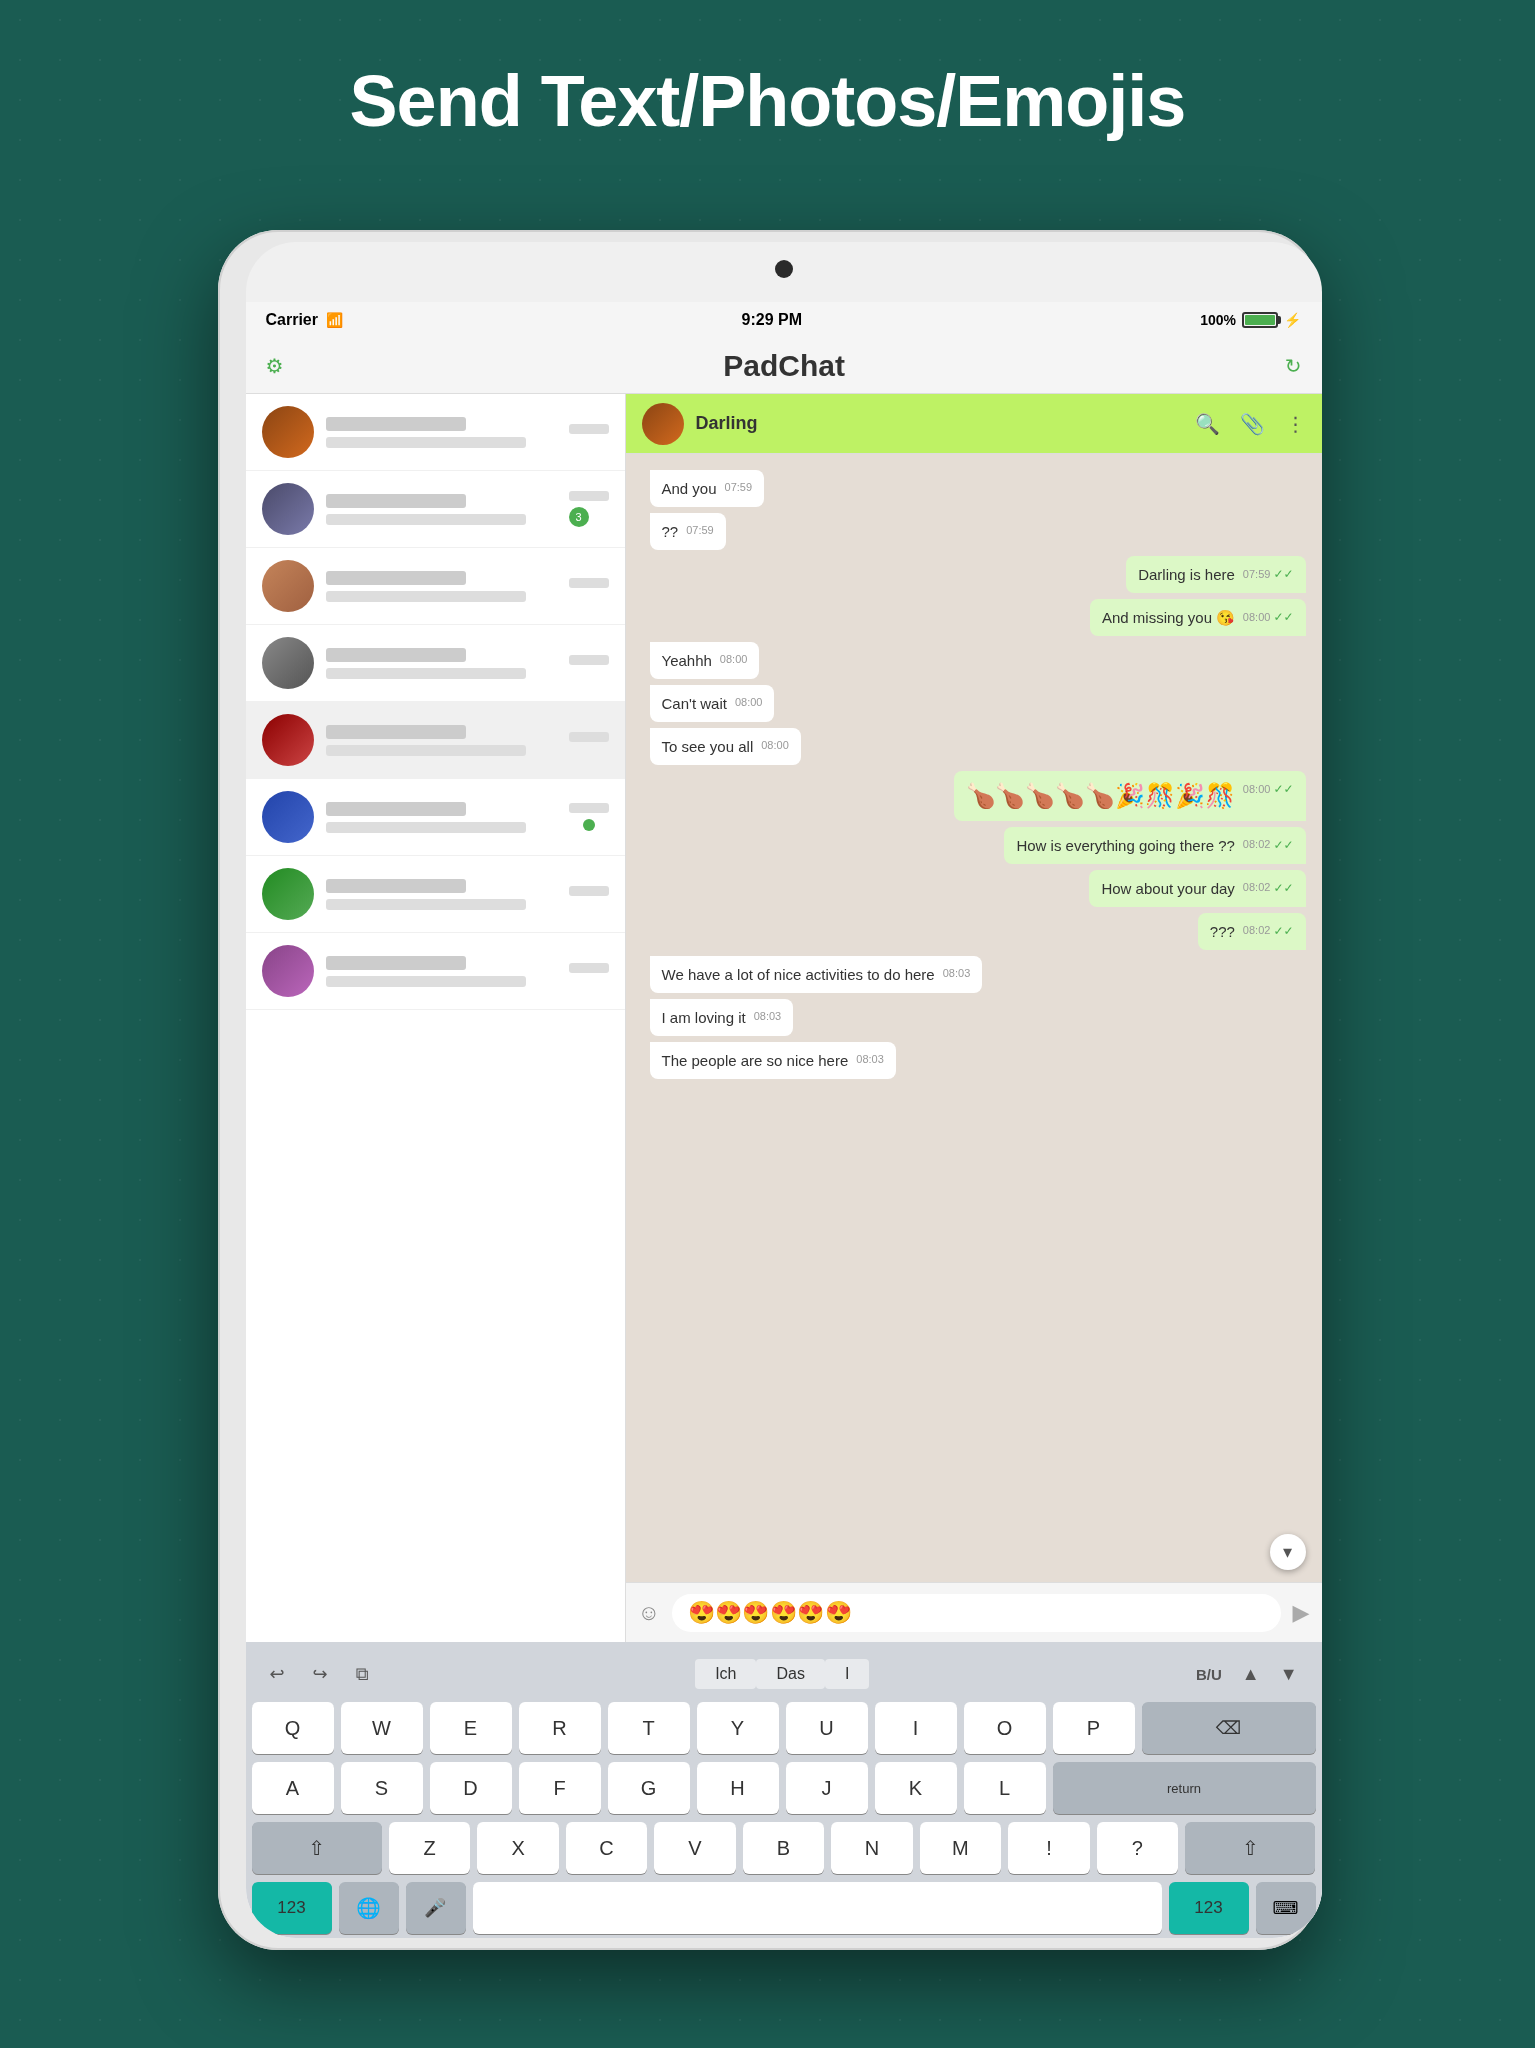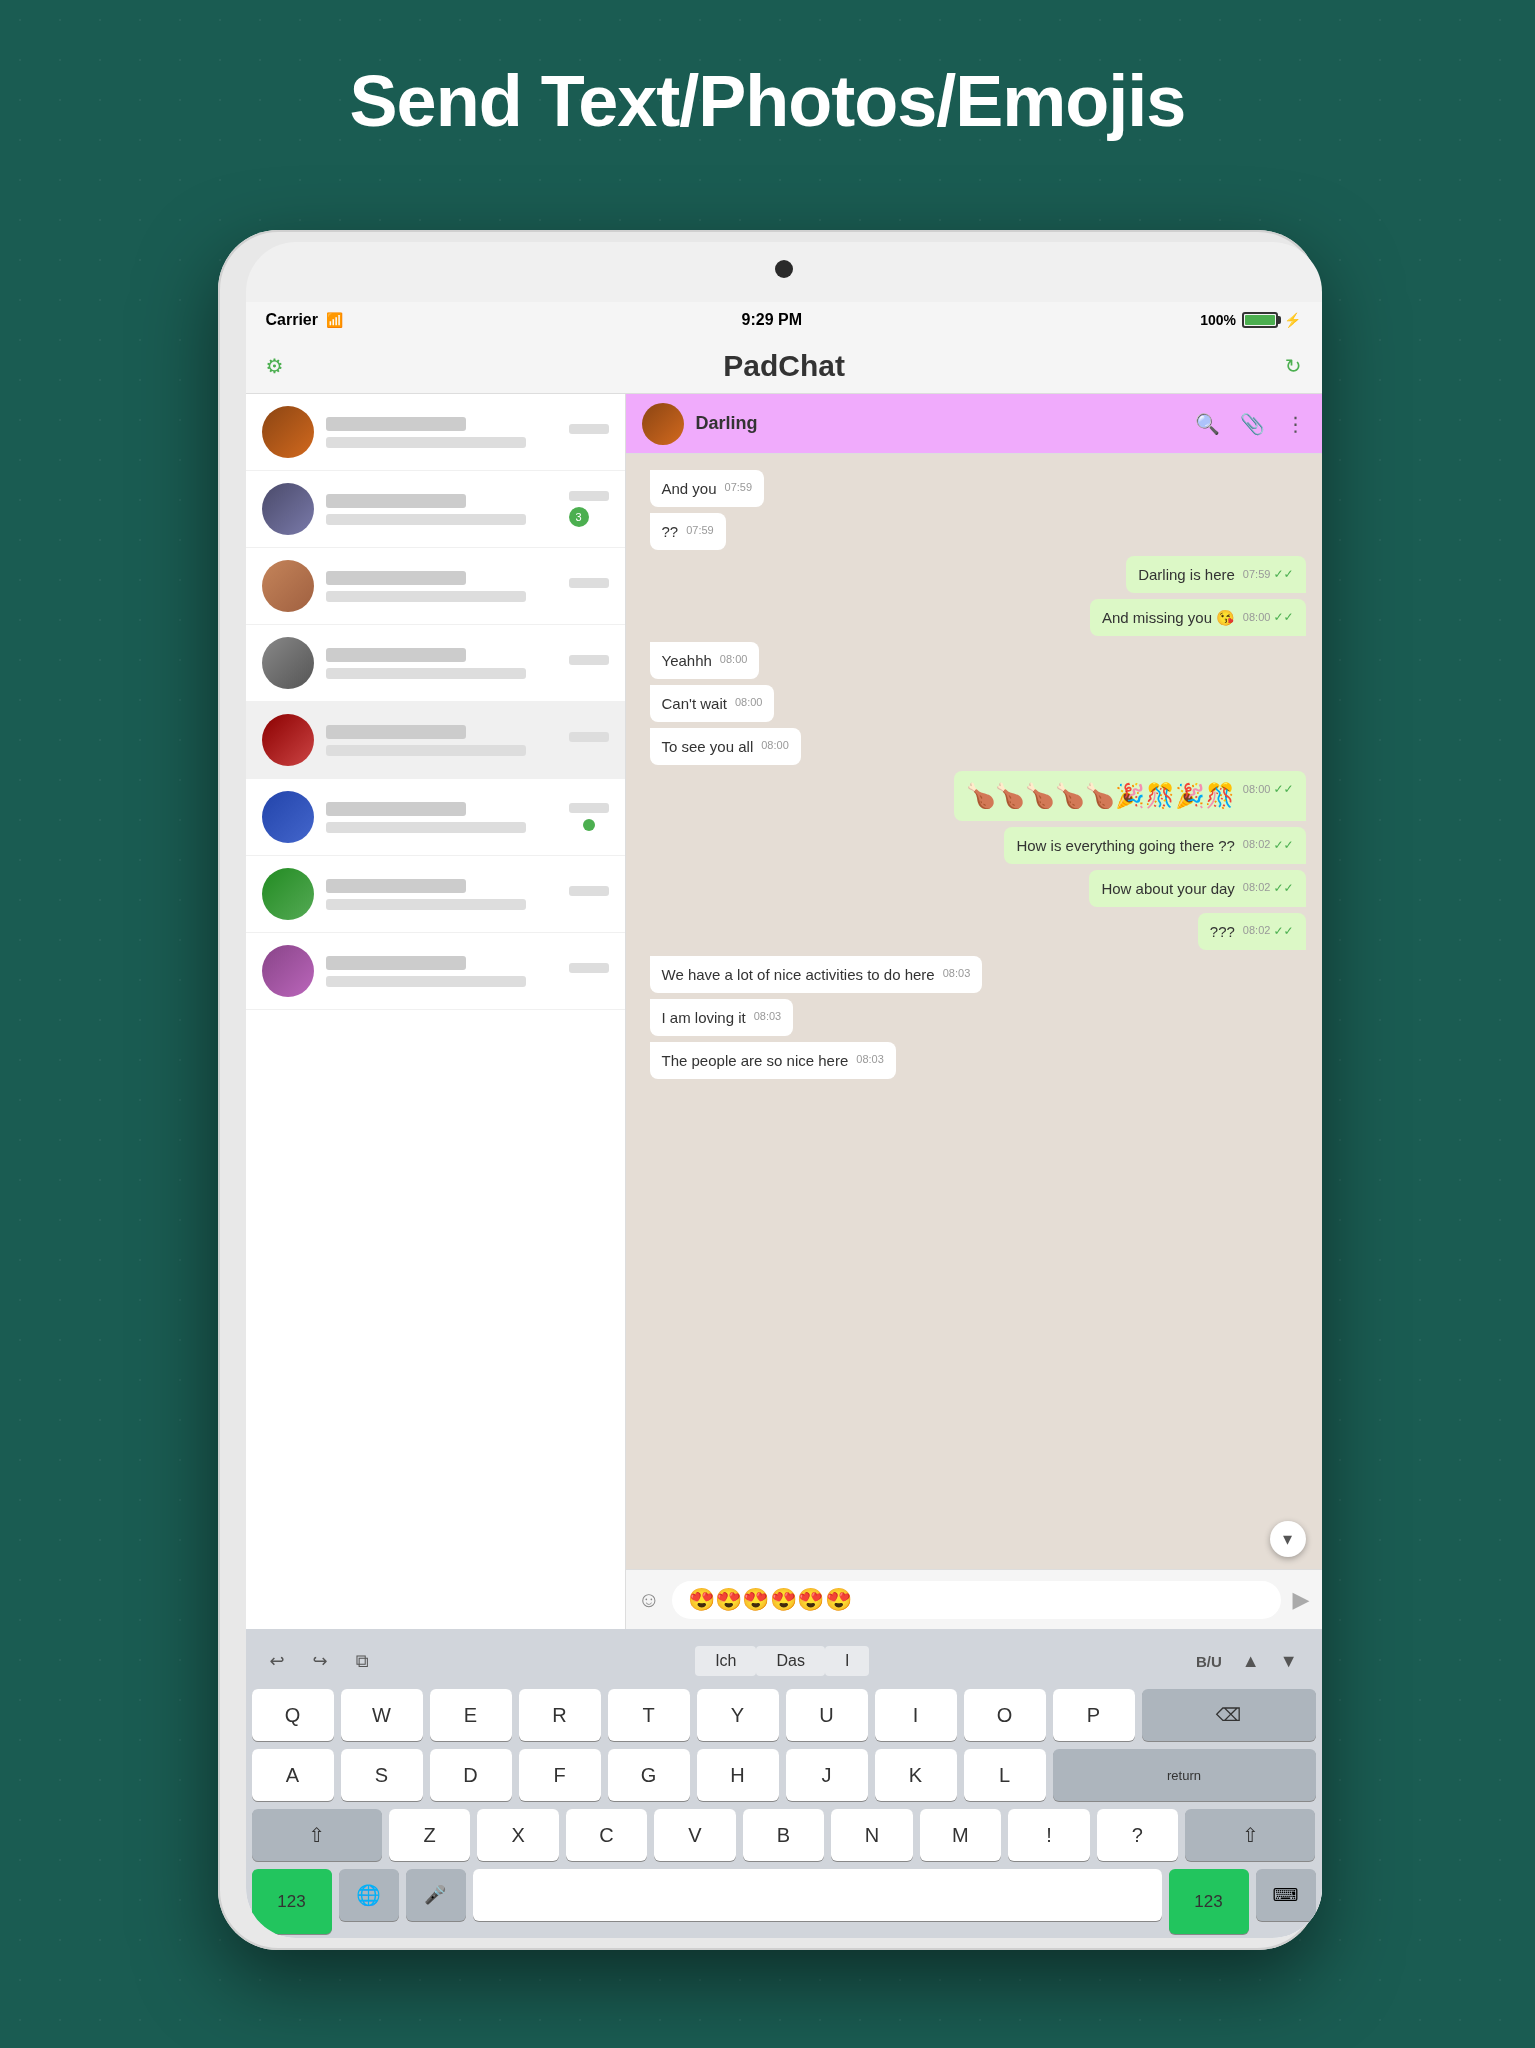--- a/index.html
+++ b/index.html
@@ -202,21 +202,21 @@
     
     .chat-area {
       flex: 1;
       display: flex;
       flex-direction: column;
       background: #e5ddd5;
     }
 
     .chat-header {
       height: 60px;
-      background: #f0abfc;
+      background: #bef264;
       display: flex;
       align-items: center;
       padding: 0 16px;
       border-bottom: 1px solid #ddd;
       flex-shrink: 0;
     }
 
     .contact-avatar {
       width: 42px; height: 42px;
       border-radius: 50%;
@@ -376,24 +376,24 @@
     .key.dark {
       background: #adb5bd;
       color: #333;
     }
     .key.return-key { flex: 2.2; max-width: none; font-size: 13px; }
 
     .key.shift-key { flex: 1.6; max-width: none; }
     .key.delete-key { flex: 1.6; max-width: none; font-size: 16px; }
 
     .kb-number-btn {
-      background: #22c55e;
+      background: #14b8a6;
       border-radius: 6px;
       box-shadow: 0 1px 0 #888;
-      height: 65px;
+      height: 52px;
       display: flex; align-items: center; justify-content: center;
       font-size: 17px;
       color: #333;
       min-width: 80px;
       cursor: pointer;
     }
 
     .emoji-key {
       background: #adb5bd;
       border-radius: 6px;

